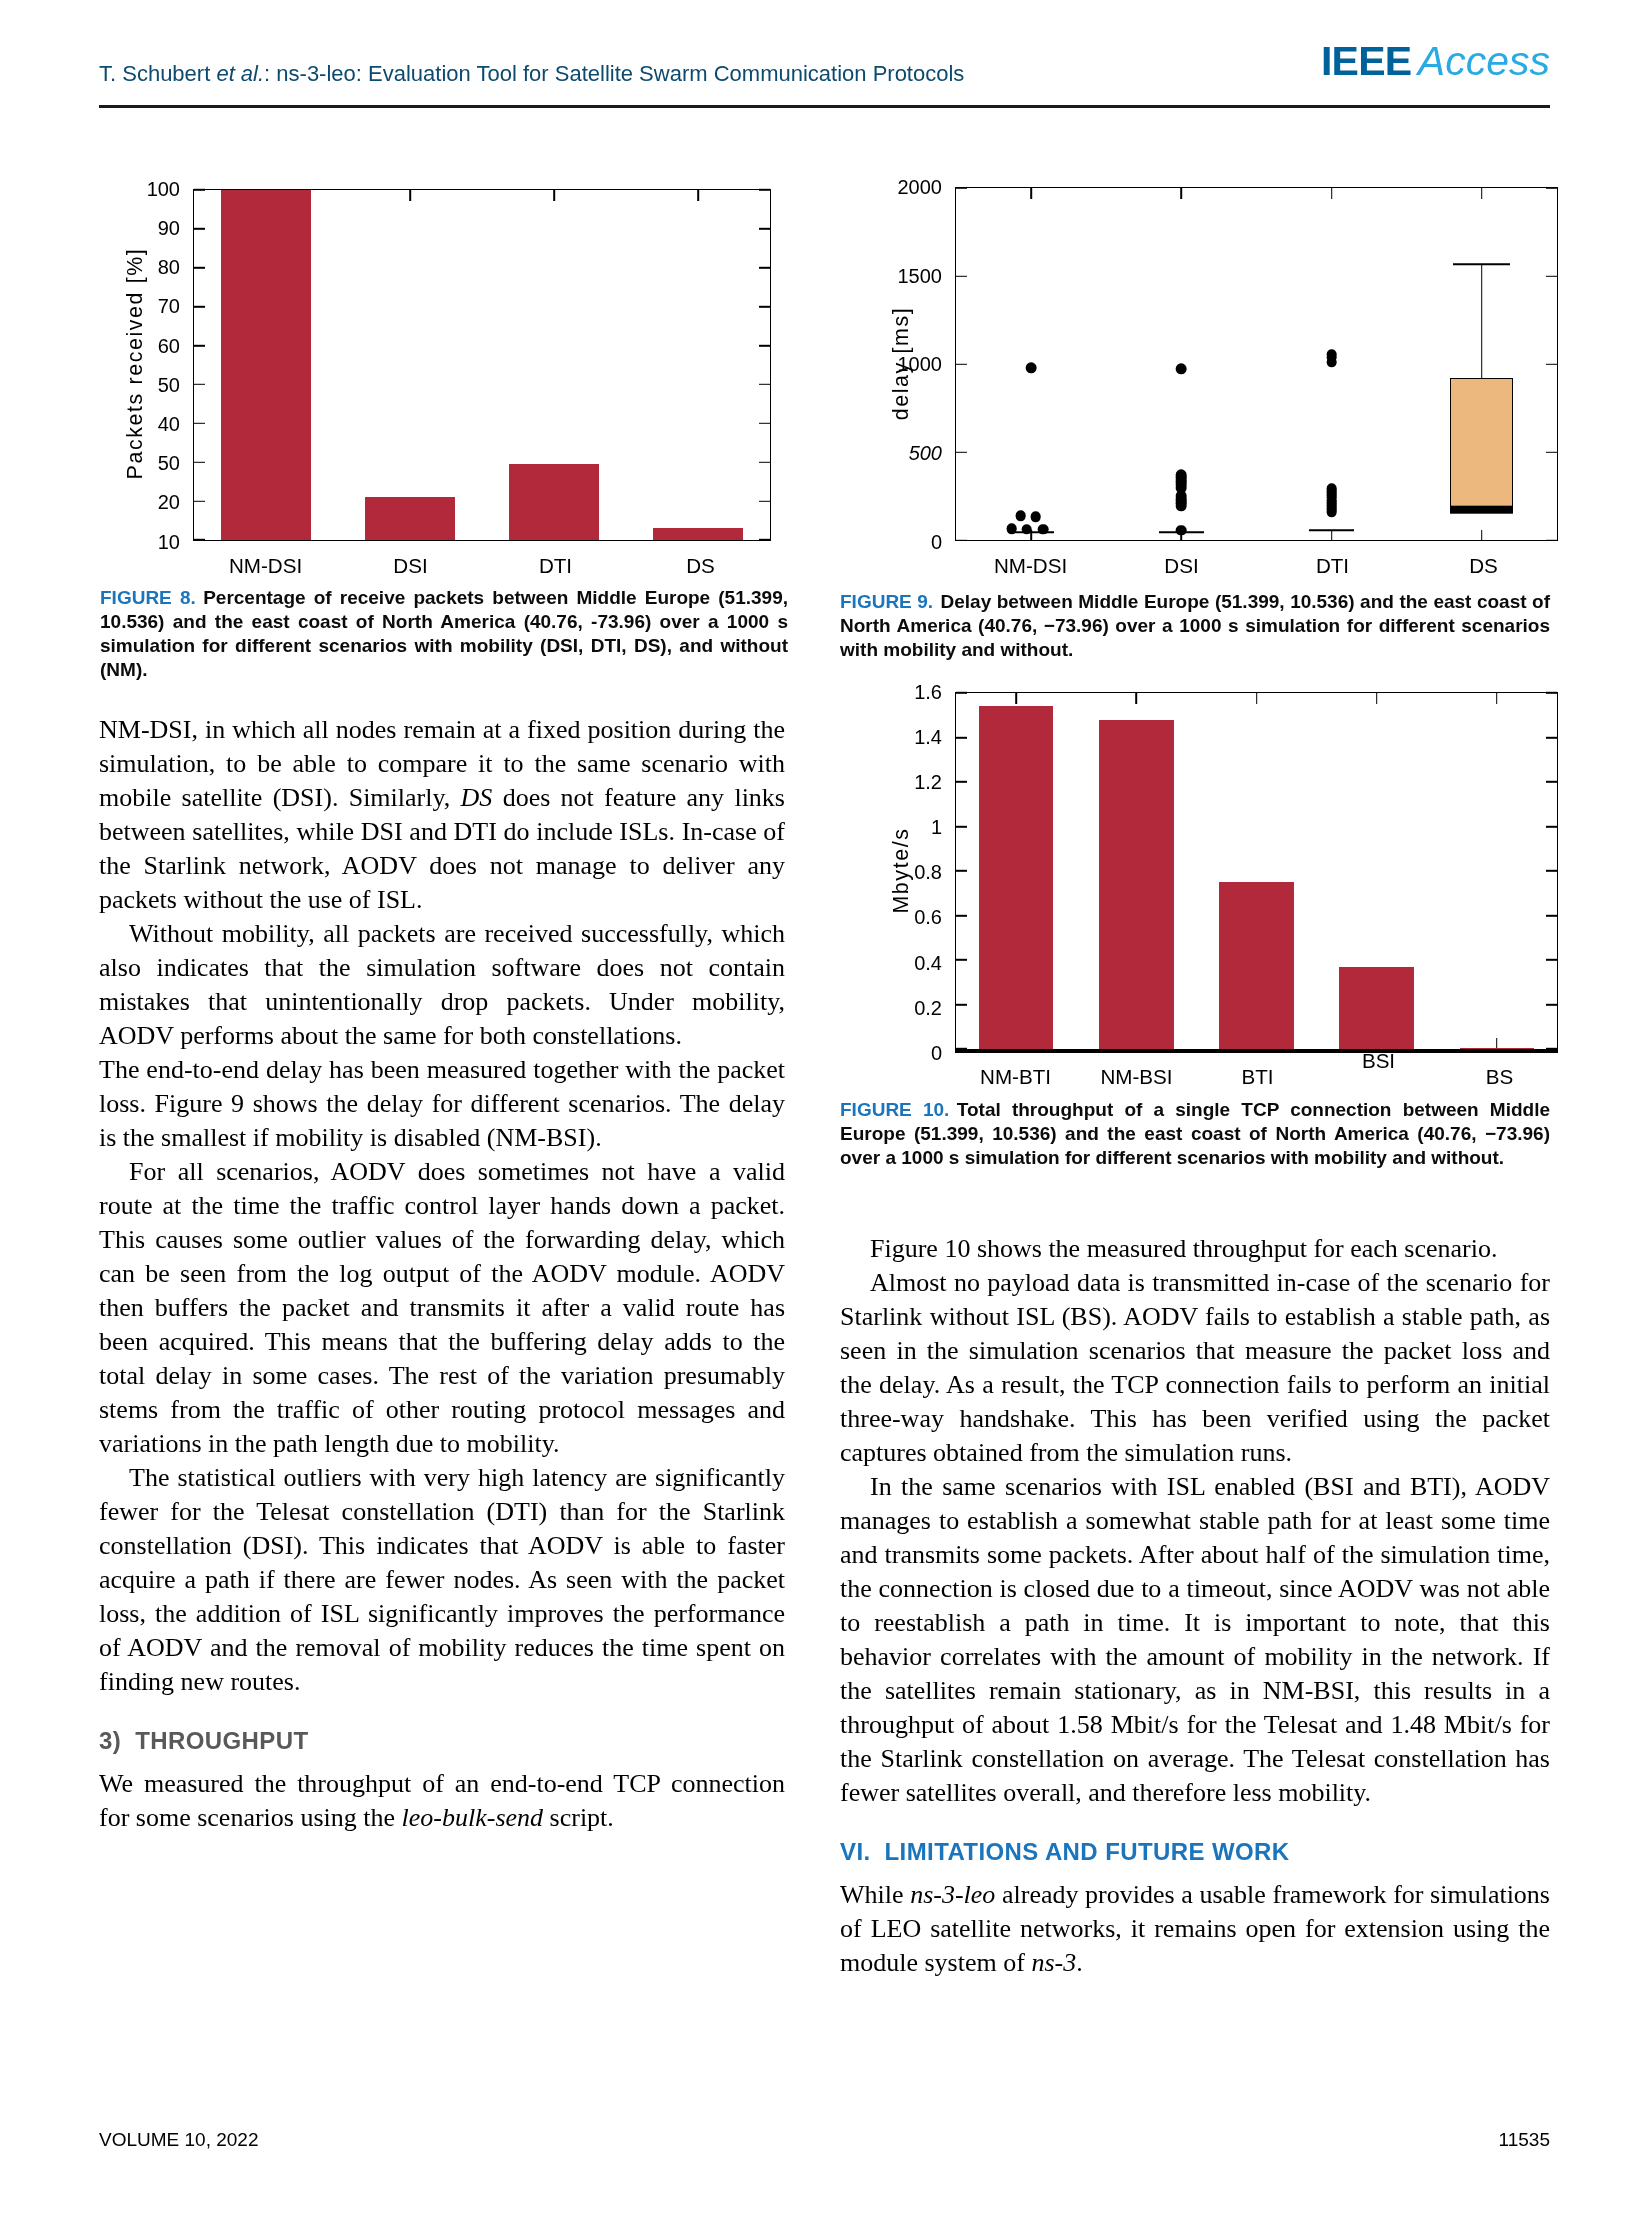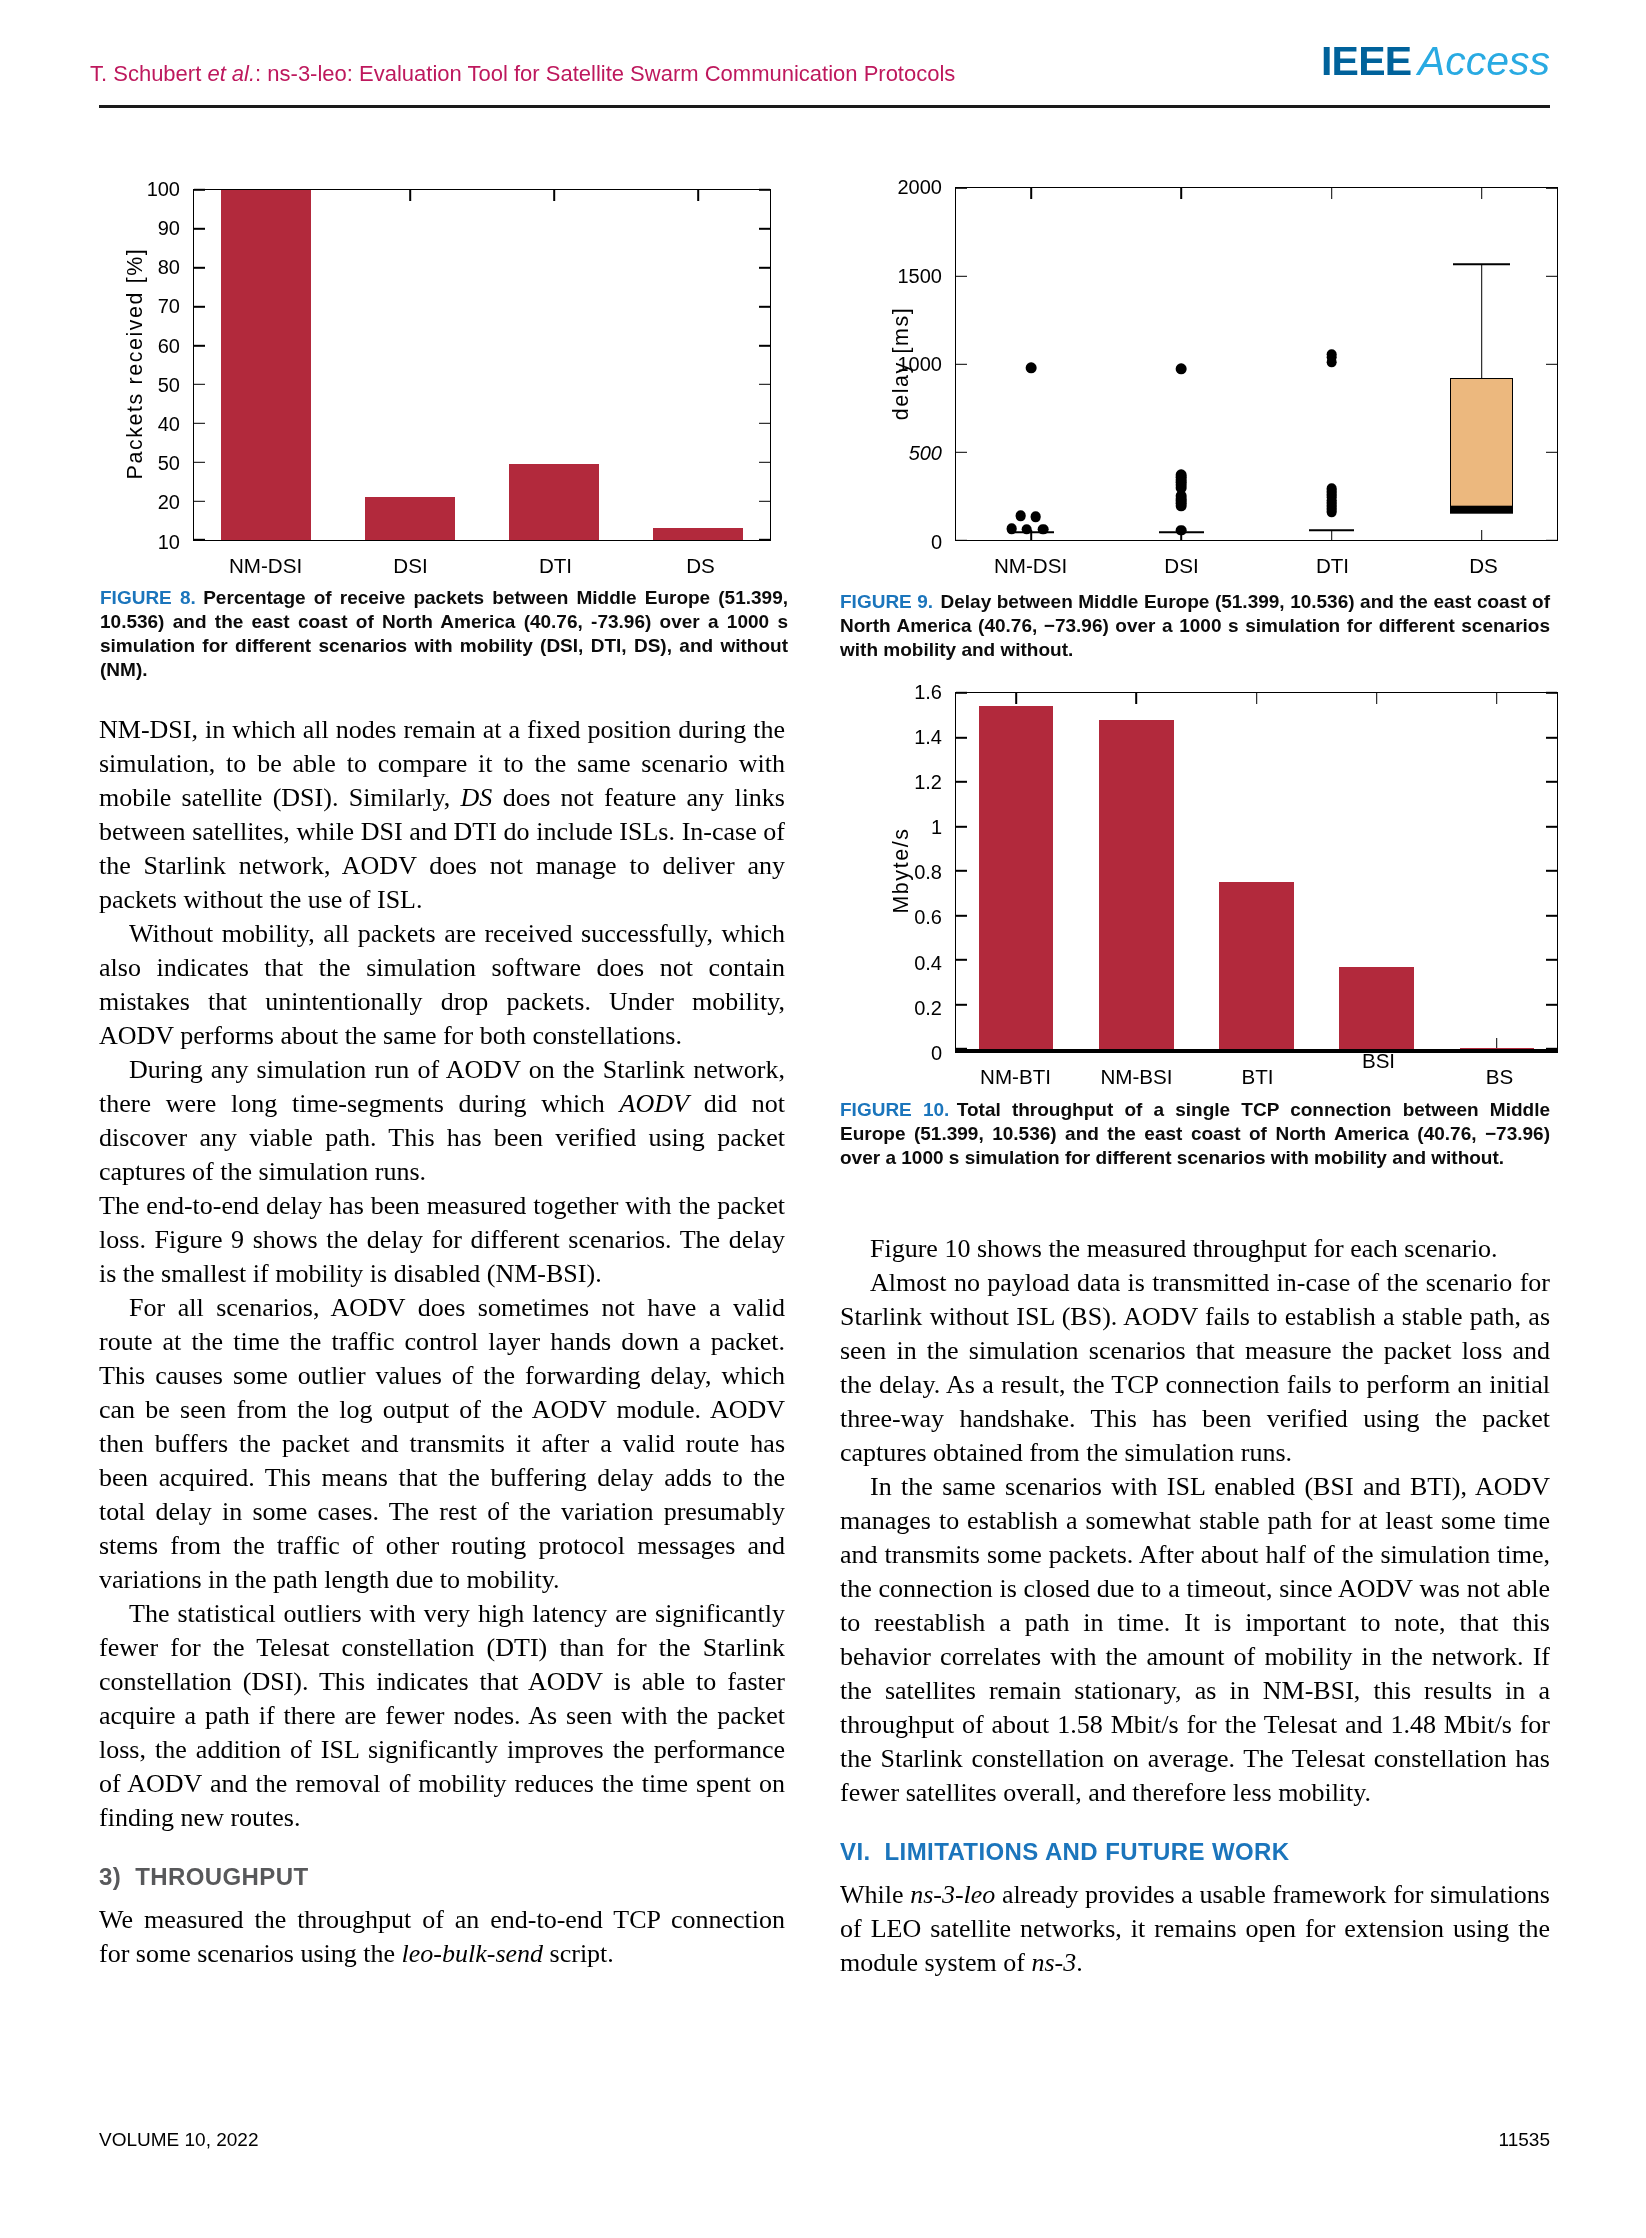--- a/index.html
+++ b/index.html
@@ -1,20 +1,20 @@
 <!DOCTYPE html>
 <html style="--blue: #1b75bc; --gray-head: #58595b; --ieee-blue: #00629b; --access-blue: #29aae2;font-size:13px"><head>
 <meta charset="utf-8">
 <style>
   html,body{margin:0;padding:0}
   body{width:1647px;height:2239px;position:relative;background:#ffffff;overflow:hidden;
        font-family:"Liberation Sans",sans-serif;}
 
   
-  #running-head{position:absolute;left:90px;top:61px;font:22px "Liberation Sans",sans-serif;color:#be185d}
+  #running-head{position:absolute;left:99px;top:61px;font:22px "Liberation Sans",sans-serif;color:#0c4a6e}
   #running-head .it{font-style:italic}
   #logo{position:absolute;right:97px;top:38px;display:flex;align-items:baseline}
   #logo .ieee{font:900 41px "Liberation Sans",sans-serif;color:var(--ieee-blue);letter-spacing:-0.8px}
   #logo .access{font:italic 41px "Liberation Sans",sans-serif;color:var(--access-blue);margin-left:6.6px}
   #head-rule{position:absolute;left:99px;top:105px;width:1451px;height:2.5px;background:#1a1a1a}
 
   
   .fig{position:absolute}
   .frame{position:absolute;border:1.6px solid #000;background:#fff}
   #fig8{left:107px;top:166px;width:683px;height:420px}
@@ -248,21 +248,20 @@
     <div class="xtl" style="left: 206px; top: 396px;">NM-BSI</div>
     <div class="xtl" style="left: 327px; top: 396px;">BTI</div>
     <div class="xtl" style="left: 448px; top: 380px;">BSI</div>
     <div class="xtl" style="left: 569px; top: 396px;">BS</div>
   </div>
 <p class="caption" id="cap10"><span class="cap-label">FIGURE 10.</span><span>Total throughput of a single TCP connection between Middle Europe (51.399, 10.536) and the east coast of North America (40.76, −73.96) over a 1000 s simulation for different scenarios with mobility and without.</span></p>
 
 <div id="colL">
     <p class="body-p"><span>NM-DSI, in which all nodes remain at a fixed position during the simulation, to be able to compare it to the same scenario with mobile satellite (DSI). Similarly, </span><span class="it">DS</span><span> does not feature any links between satellites, while DSI and DTI do include ISLs. In-case of the Starlink network, AODV does not manage to deliver any packets without the use of ISL.</span></p>
     <p class="body-p ind"><span>Without mobility, all packets are received successfully, which also indicates that the simulation software does not contain mistakes that unintentionally drop packets. Under mobility, AODV performs about the same for both constellations.</span></p>
-    <p class="body-p ind"><span>During any simulation run of AODV on the Starlink network, there were long time-segments during which </span><span class="it">AODV</span><span> did not discover any viable path. This has been verified using packet captures of the simulation runs.</span></p>
     <p class="body-p"><span>The end-to-end delay has been measured together with the packet loss. Figure 9 shows the delay for different scenarios. The delay is the smallest if mobility is disabled (NM-BSI).</span></p>
     <p class="body-p ind"><span>For all scenarios, AODV does sometimes not have a valid route at the time the traffic control layer hands down a packet. This causes some outlier values of the forwarding delay, which can be seen from the log output of the AODV module. AODV then buffers the packet and transmits it after a valid route has been acquired. This means that the buffering delay adds to the total delay in some cases. The rest of the variation presumably stems from the traffic of other routing protocol messages and variations in the path length due to mobility.</span></p>
     <p class="body-p ind"><span>The statistical outliers with very high latency are significantly fewer for the Telesat constellation (DTI) than for the Starlink constellation (DSI). This indicates that AODV is able to faster acquire a path if there are fewer nodes. As seen with the packet loss, the addition of ISL significantly improves the performance of AODV and the removal of mobility reduces the time spent on finding new routes.</span></p>
     <div class="sub-h h-gray"><span class="h-num">3)</span><span>THROUGHPUT</span></div>
     <p class="body-p"><span>We measured the throughput of an end-to-end TCP connection for some scenarios using the </span><span class="it">leo-bulk-send</span><span> script.</span></p>
   </div>
 <div id="colR">
     <p class="body-p ind"><span>Figure 10 shows the measured throughput for each scenario.</span></p>
     <p class="body-p ind"><span>Almost no payload data is transmitted in-case of the scenario for Starlink without ISL (BS). AODV fails to establish a stable path, as seen in the simulation scenarios that measure the packet loss and the delay. As a result, the TCP connection fails to perform an initial three-way handshake. This has been verified using the packet captures obtained from the simulation runs.</span></p>
     <p class="body-p ind"><span>In the same scenarios with ISL enabled (BSI and BTI), AODV manages to establish a somewhat stable path for at least some time and transmits some packets. After about half of the simulation time, the connection is closed due to a timeout, since AODV was not able to reestablish a path in time. It is important to note, that this behavior correlates with the amount of mobility in the network. If the satellites remain stationary, as in NM-BSI, this results in a throughput of about 1.58 Mbit/s for the Telesat and 1.48 Mbit/s for the Starlink constellation on average. The Telesat constellation has fewer satellites overall, and therefore less mobility.</span></p>

